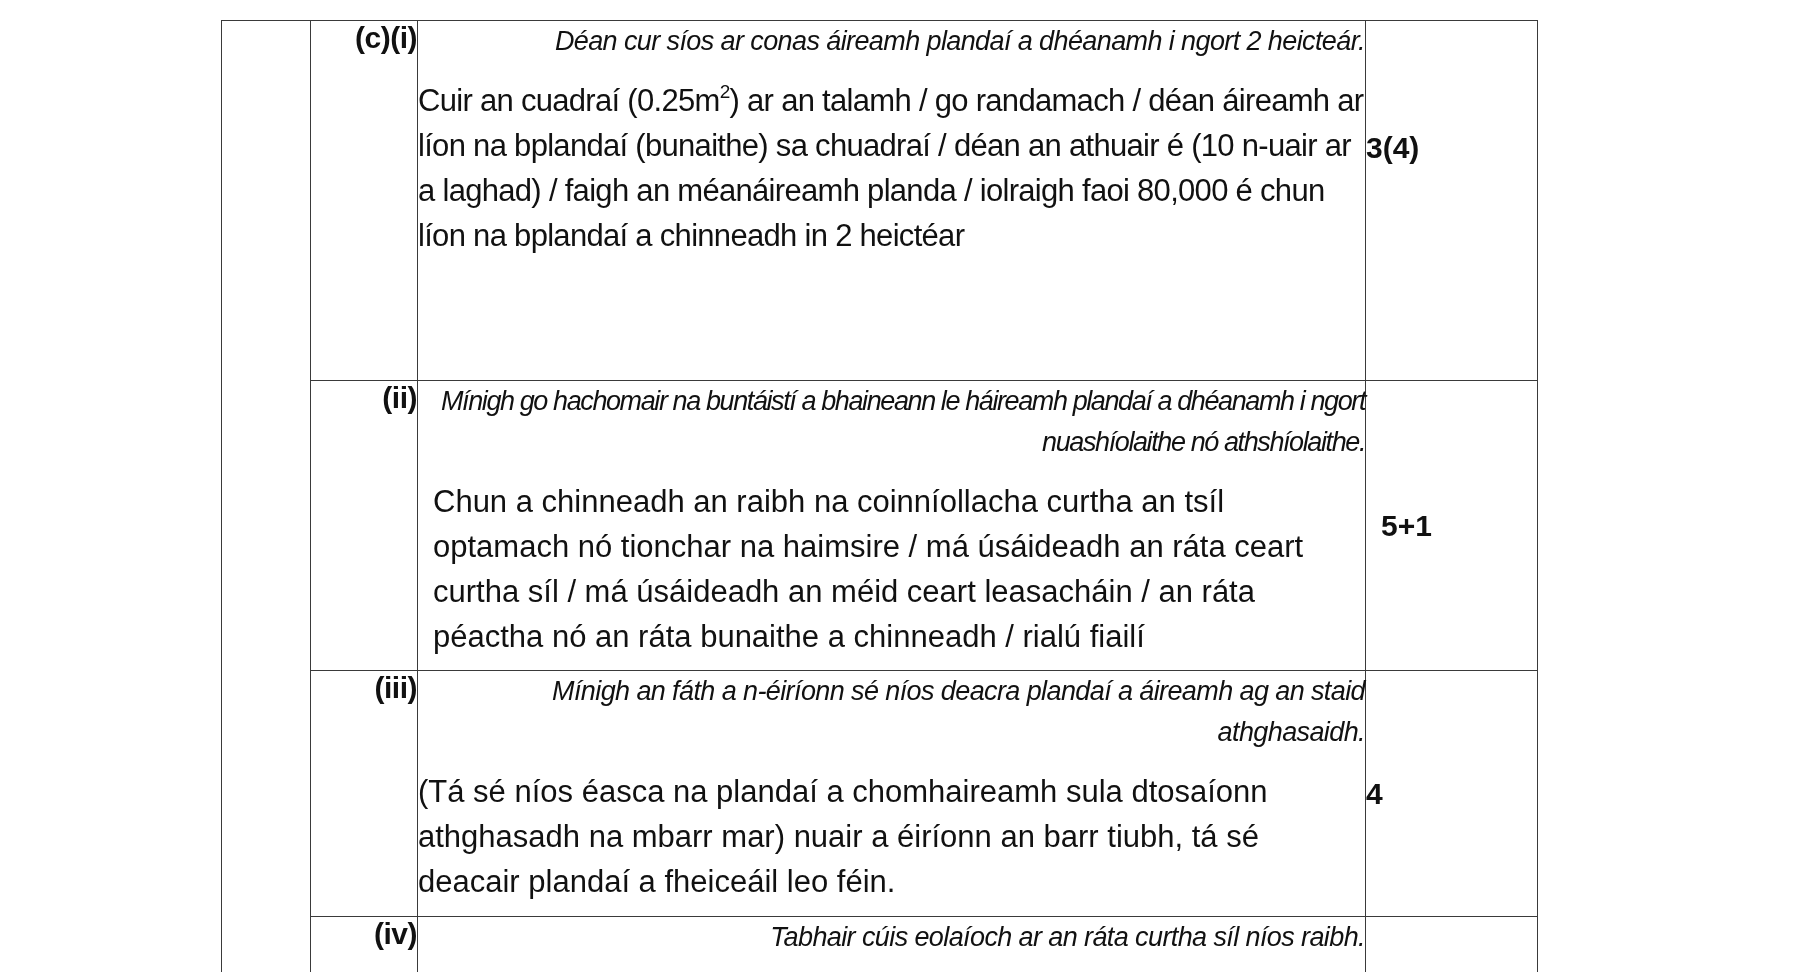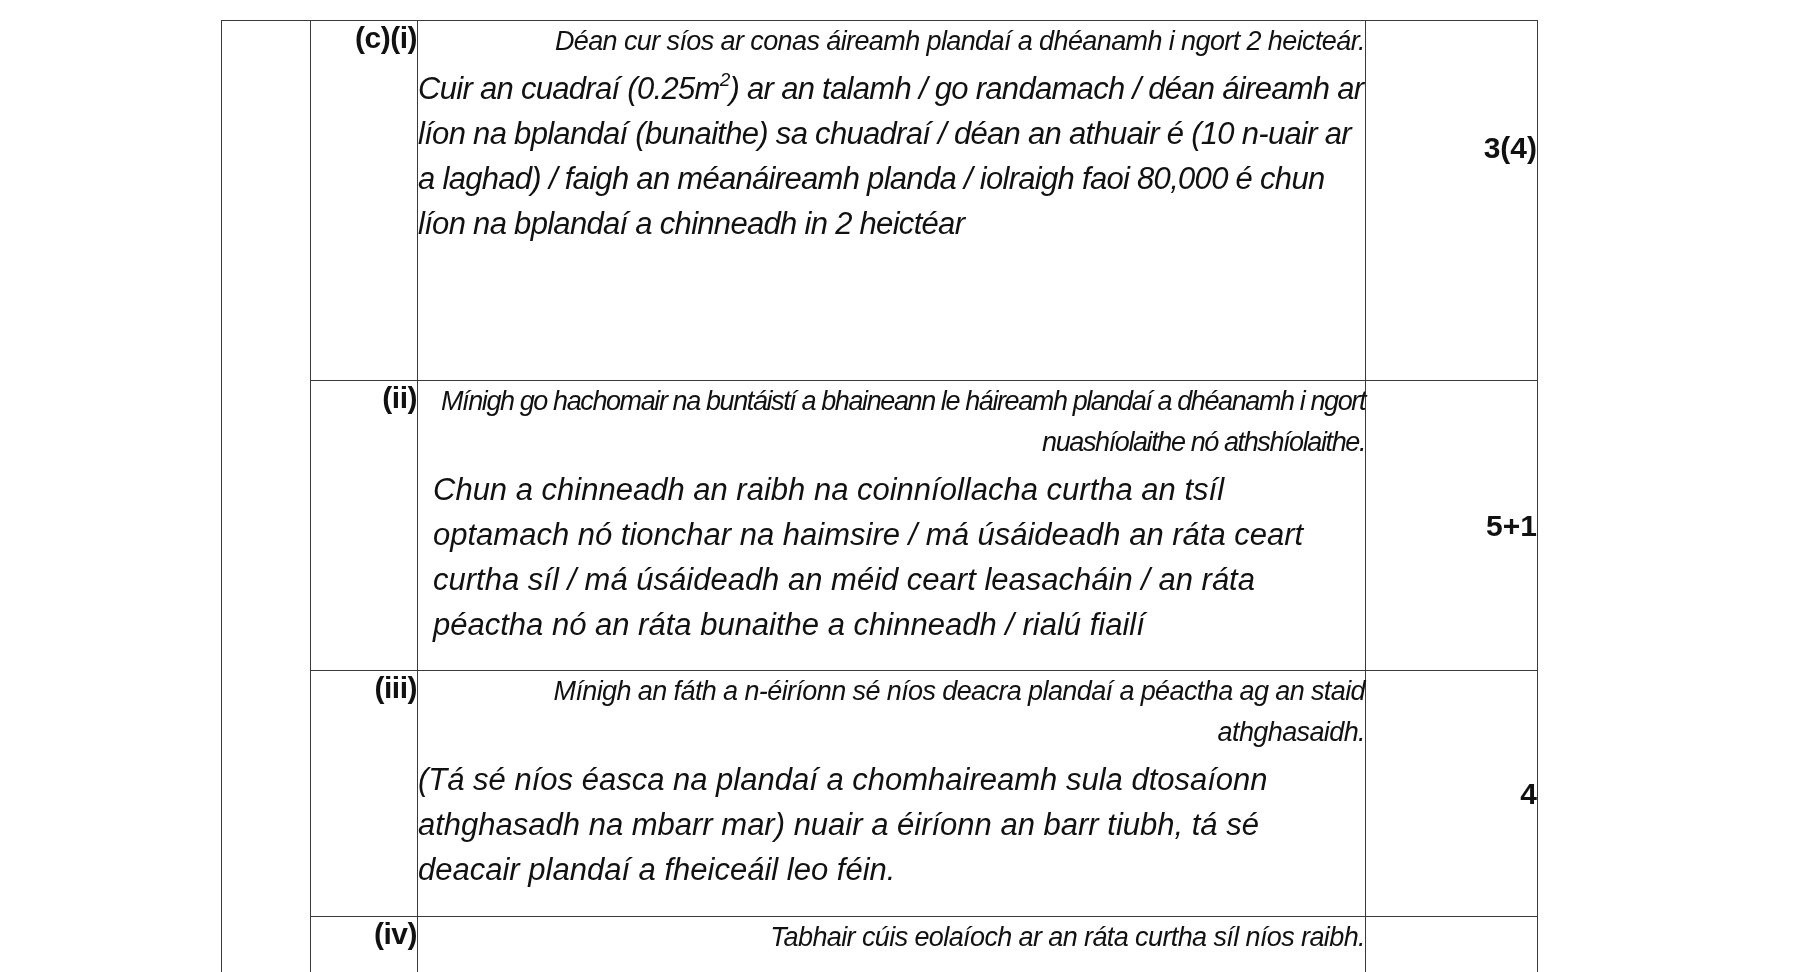--- a/index.html
+++ b/index.html
@@ -50,37 +50,36 @@
       letter-spacing: -0.6px;
       transform-origin: left top;
       text-align: right;
     }
     .question.condensed {
       letter-spacing: -1.4px;
     }
     .answer {
       font-size: 31px;
       line-height: 45px;
-      margin-top: 4px;
+      margin-top: 16px;
       letter-spacing: -0.7px;
-      font-style: italic;
     }
     .answer.wide {
       letter-spacing: 0px;
     }
     .answer sup {
       font-size: 19px;
       line-height: 0;
       position: relative;
       top: -2px;
     }
     .marks {
       font-weight: bold;
       font-size: 30px;
-      text-align: right;
+      text-align: left;
       vertical-align: middle !important;
     }
     .marks.top-third {
       vertical-align: top !important;
       padding-top: 110px;
     }
     .row-1 td { height: 249px; }
     .row-2 td { height: 289px; padding-left: 15px; }
     .row-3 td { height: 245px; }
     .row-4 td { height: 158px; }
@@ -112,21 +111,21 @@
     <td class="body-cell">
       <div class="question condensed">Mínigh go hachomair na buntáistí a bhaineann le háireamh plandaí a dhéanamh i ngort nuashíolaithe nó athshíolaithe.</div>
       <div class="answer wide">Chun a chinneadh an raibh na coinníollacha curtha an tsíl optamach nó tionchar na haimsire / má úsáideadh an ráta ceart curtha síl / má úsáideadh an méid ceart leasacháin / an ráta péactha nó an ráta bunaithe a chinneadh / rialú fiailí</div>
     </td>
     <td class="marks">5+1</td>
   </tr>
 
   <tr class="row-3">
     <td class="part-label">(iii)</td>
     <td class="body-cell">
-      <div class="question">Mínigh an fáth a n-éiríonn sé níos deacra plandaí a péactha ag an staid athghasaidh.</div>
+      <div class="question">Mínigh an fáth a n-éiríonn sé níos deacra plandaí a áireamh ag an staid athghasaidh.</div>
       <div class="answer wide">(Tá sé níos éasca na plandaí a chomhaireamh sula dtosaíonn athghasadh na mbarr mar) nuair a éiríonn an barr tiubh, tá sé deacair plandaí a fheiceáil leo féin.</div>
     </td>
     <td class="marks">4</td>
   </tr>
 
   <tr class="row-4">
     <td class="part-label">(iv)</td>
     <td class="body-cell">
       <div class="question">Tabhair cúis eolaíoch ar an ráta curtha síl níos raibh.</div>
       <div class="answer wide">Chun lamháltas a dhéanamh do na síolta nach bpéacann / tá ráta péactha 85% ar a laghad ag síolta deimhnithe</div>

